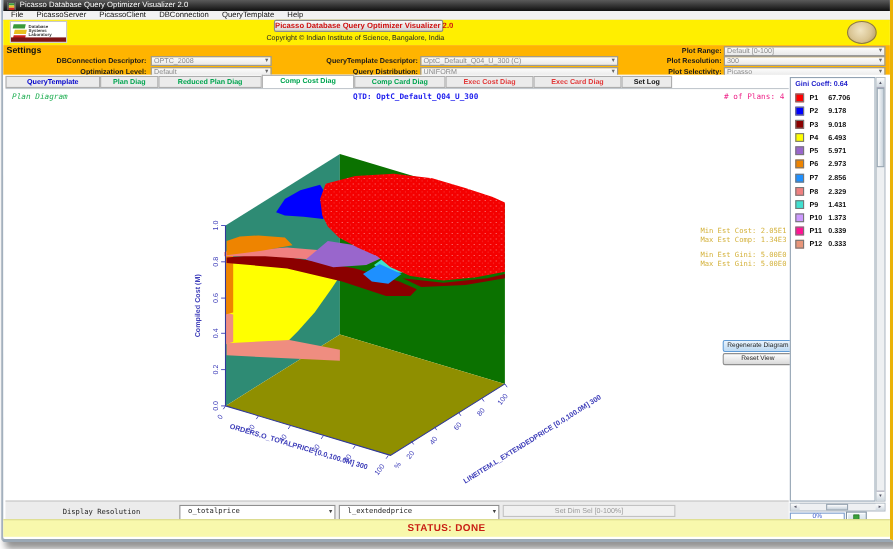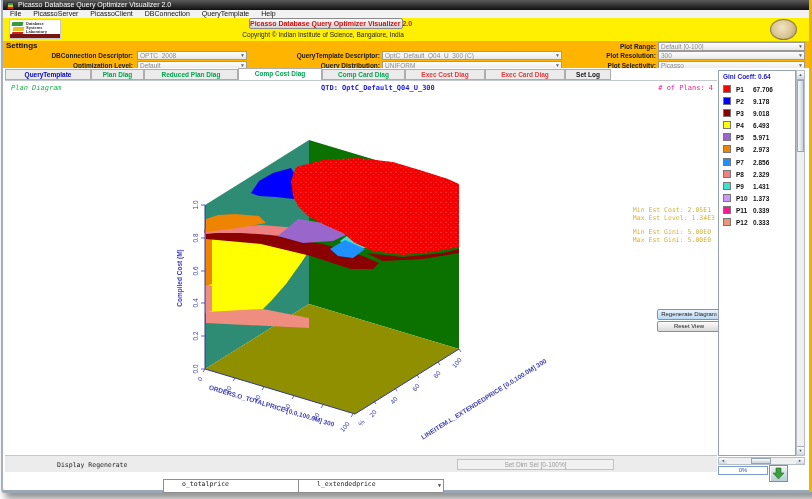--- a/index.html
+++ b/index.html
@@ -73,21 +73,21 @@
   .hsb .ar{position:absolute;top:0;width:8px;height:6px;font-size:4px;text-align:center;line-height:6px;color:#556;background:linear-gradient(#fdfdfd,#cfd8e0);}
   .hsb .thumb{position:absolute;left:32px;top:0px;width:20px;height:6px;background:linear-gradient(#fdfdfd,#c7d2dc);border:1px solid #97a5b2;box-sizing:border-box;}
   .prog{position:absolute;left:715px;top:466px;width:50px;height:9px;border:1px solid #7a9ccc;box-sizing:border-box;
         background:#fff;font-size:6px;color:#3355cc;text-align:center;line-height:7px;}
   .dlbtn{position:absolute;left:766px;top:465px;width:19px;height:17px;box-sizing:border-box;
          background:linear-gradient(#eef4f8,#b9cdd9);border:1px solid #7e90a0;box-shadow:inset 1px 1px 0 #fff;}
   
   .bbar{position:absolute;left:2px;top:455px;width:712px;height:17px;background:#ececec;border-top:1px solid #c6c6c6;box-sizing:border-box;}
   .bbar .lbl{position:absolute;left:52px;top:5px;font-size:6.5px;color:#222;}
   .bsel{position:absolute;top:3px;height:14px;background:#fff;border:1px solid #8f8f8f;box-sizing:border-box;
-        font-size:6.5px;line-height:9px;color:#222;padding:0 10px 0 18px;overflow:hidden;white-space:nowrap;margin-top:20px;}
+        font-size:6.5px;line-height:9px;color:#222;padding:0 10px 0 7px;overflow:hidden;white-space:nowrap;}
   .bsel .dd{position:absolute;right:2px;top:1px;font-size:5px;color:#444;}
   .setdim{position:absolute;left:452px;top:3px;width:157px;height:11px;background:#f1f1f1;border:1px solid #c2c2c2;
           box-sizing:border-box;color:#9a9a9a;font-size:6.5px;line-height:9px;text-align:center;}
   
   .sbar{position:absolute;left:0;top:472px;width:100%;height:15px;background:#f8f8ac;border-top:1px solid #d9d98a;
         text-align:center;font-size:9px;font-weight:bold;color:#c81e14;line-height:15px;letter-spacing:.4px;}
 </style>
 </head>
 <body>
 
@@ -222,21 +222,21 @@
         <text font-weight="bold" text-anchor="middle" transform="translate(177,197) rotate(-90)">Compiled Cost (M)</text>
       </g>
     </svg>
 
     <span class="pd-label mono">Plan Diagram</span>
     <span class="qtd mono">QTD: OptC_Default_Q04_U_300</span>
     <span class="nplans mono"># of Plans: 4</span>
 
     <div class="stats mono">
       <div>Min Est Cost: 2.05E1</div>
-      <div>Max Est Level: 1.34E3</div>
+      <div>Max Est Comp: 1.34E3</div>
       <div class="gap"></div>
       <div>Min Est Gini: 5.00E0</div>
       <div>Max Est Gini: 5.00E0</div>
     </div>
 
     <div class="btn regen">Regenerate Diagram</div>
     <div class="btn reset">Reset View</div>
   </div>
 
   <div class="legend">
@@ -316,21 +316,24 @@
   </div>
 
   <div class="prog">0%</div>
   <div class="dlbtn">
     <svg width="17" height="15">
           <path d="M6 2h5v5h3l-5.5 6L3 7h3z" fill="#3aa03a" stroke="#1f7020" stroke-width="0.6"></path>
         </svg>
   </div>
 
   <div class="bbar">
-    <span class="lbl mono">Display Regenerate</span>
+    <span class="lbl mono">Display Resolution</span>
     <span class="bsel mono" style="left:158px;width:142px"><span>o_totalprice</span><span class="dd">▼</span></span>
-    <span class="bsel mono" style="left:293px;width:146px"><span>l_extendedprice</span><span class="dd">▼</span></span>
+    <span class="bsel mono" style="left:303px;width:146px"><span>l_extendedprice</span><span class="dd">▼</span></span>
     <span class="setdim">Set Dim Sel [0-100%]</span>
   </div>
 
+  <div class="sbar">
+    <span>STATUS: DONE</span>
+  </div>
 
  </div>
 </div>
 
 </body></html>

